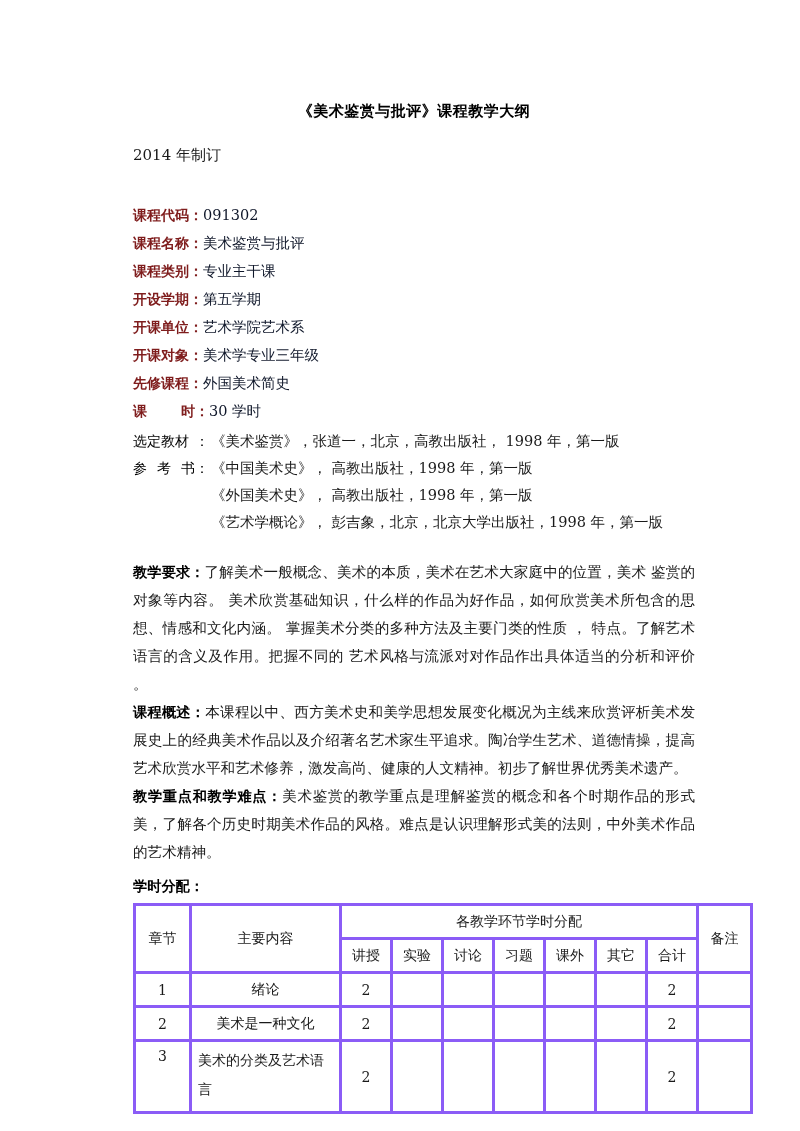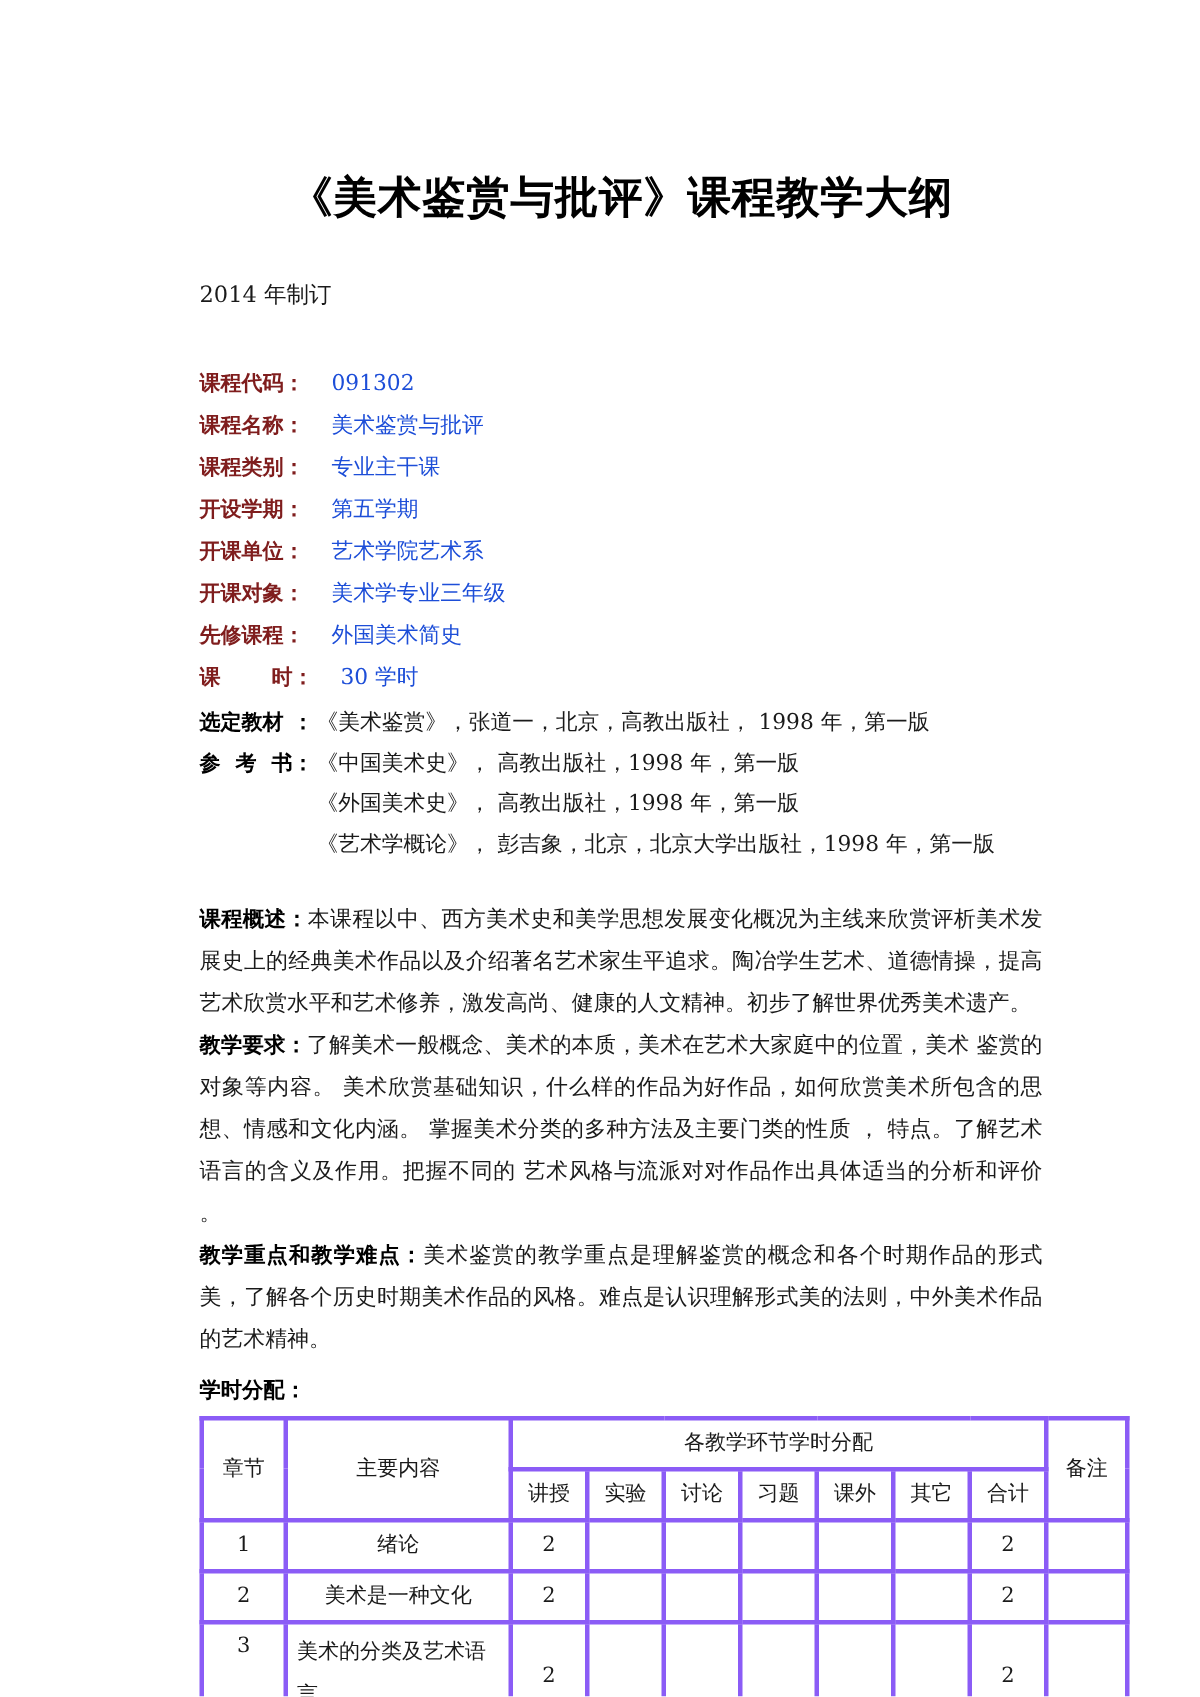--- a/index.html
+++ b/index.html
@@ -24,23 +24,23 @@
     left: 133px;
     top: 0;
     width: 562px;
   }
 
   
   .doc-title {
     text-align: center;
     font-family: "DejaVu Sans", "Liberation Sans", sans-serif;
     font-weight: bold;
-    font-size: 29px;
+    font-size: 15px;
     letter-spacing: 0.5px;
-    margin: 12px;
+    margin: 0;
     padding-top: 102px;
     line-height: 1.2;
     color: #000;
   }
   .doc-subtitle {
     text-align: left;
     font-size: 15px;
     margin: 0;
     padding-top: 26px;
     line-height: 1.2;
@@ -66,38 +66,38 @@
     color: #7f1d1d;
     flex: 0 0 auto;
   }
   .meta-label.spread {
     width: 76px;
     display: inline-flex;
     justify-content: space-between;
   }
   .meta-value {
     font-size: 14.5px;
-    margin-left: 18px;
-    color: #1d4ed8;
+    margin-left: 0;
+    color: #0f172a;
   }
 
   
   .books {
     padding-top: 2px;
   }
   .book-row {
     display: flex;
     align-items: baseline;
     line-height: 27px;
     font-size: 14.5px;
     white-space: nowrap;
   }
   .book-label {
     font-family: "DejaVu Sans", "Liberation Sans", sans-serif;
-    font-weight: bold;
+    font-weight: normal;
     font-size: 14px;
     color: #000;
     flex: 0 0 78px;
   }
   .book-label.spread {
     display: inline-flex;
     justify-content: space-between;
     padding-right: 2px;
     box-sizing: border-box;
   }
@@ -249,24 +249,24 @@
         <span class="book-value">《外国美术史》， 高教出版社，1998 年，第一版</span>
       </div>
       <div class="book-row">
         <span class="book-label blank">参 考 书：</span>
         <span class="book-value">《艺术学概论》， 彭吉象，北京，北京大学出版社，1998 年，第一版</span>
       </div>
     </div>
 
     <div class="para-block">
       <p class="para">
-        <span class="para-label">课程概述：</span><span>本课程以中、西方美术史和美学思想发展变化概况为主线来欣赏评析美术发展史上的经典美术作品以及介绍著名艺术家生平追求。陶冶学生艺术、道德情操，提高艺术欣赏水平和艺术修养，激发高尚、健康的人文精神。初步了解世界优秀美术遗产。</span>
+        <span class="para-label">教学要求：</span><span>了解美术一般概念、美术的本质，美术在艺术大家庭中的位置，美术 鉴赏的对象等内容。 美术欣赏基础知识，什么样的作品为好作品，如何欣赏美术所包含的思想、情感和文化内涵。 掌握美术分类的多种方法及主要门类的性质 ， 特点。了解艺术语言的含义及作用。把握不同的 艺术风格与流派对对作品作出具体适当的分析和评价 。</span>
       </p>
       <p class="para">
-        <span class="para-label">教学要求：</span><span>了解美术一般概念、美术的本质，美术在艺术大家庭中的位置，美术 鉴赏的对象等内容。 美术欣赏基础知识，什么样的作品为好作品，如何欣赏美术所包含的思想、情感和文化内涵。 掌握美术分类的多种方法及主要门类的性质 ， 特点。了解艺术语言的含义及作用。把握不同的 艺术风格与流派对对作品作出具体适当的分析和评价 。</span>
+        <span class="para-label">课程概述：</span><span>本课程以中、西方美术史和美学思想发展变化概况为主线来欣赏评析美术发展史上的经典美术作品以及介绍著名艺术家生平追求。陶冶学生艺术、道德情操，提高艺术欣赏水平和艺术修养，激发高尚、健康的人文精神。初步了解世界优秀美术遗产。</span>
       </p>
       <p class="para">
         <span class="para-label">教学重点和教学难点：</span><span>美术鉴赏的教学重点是理解鉴赏的概念和各个时期作品的形式美，了解各个历史时期美术作品的风格。难点是认识理解形式美的法则，中外美术作品的艺术精神。</span>
       </p>
     </div>
 
     <div class="section-heading">学时分配：</div>
 
     <table class="hours-table">
       <colgroup>

